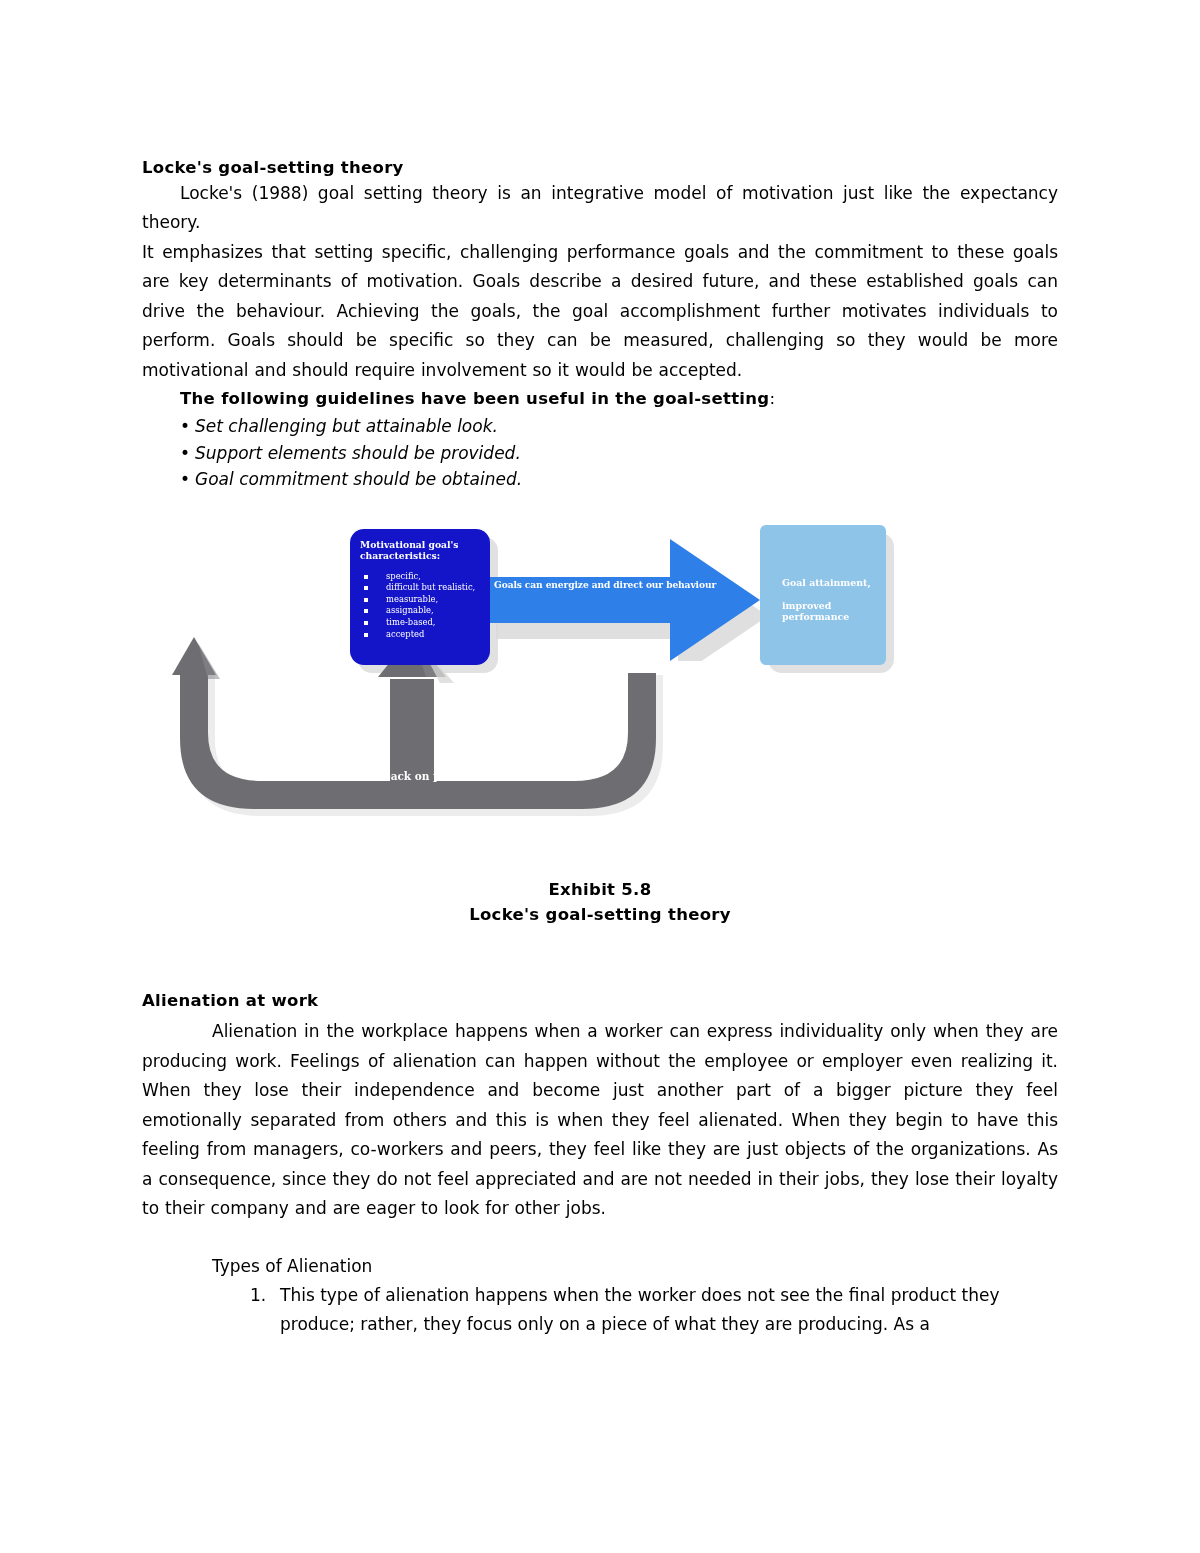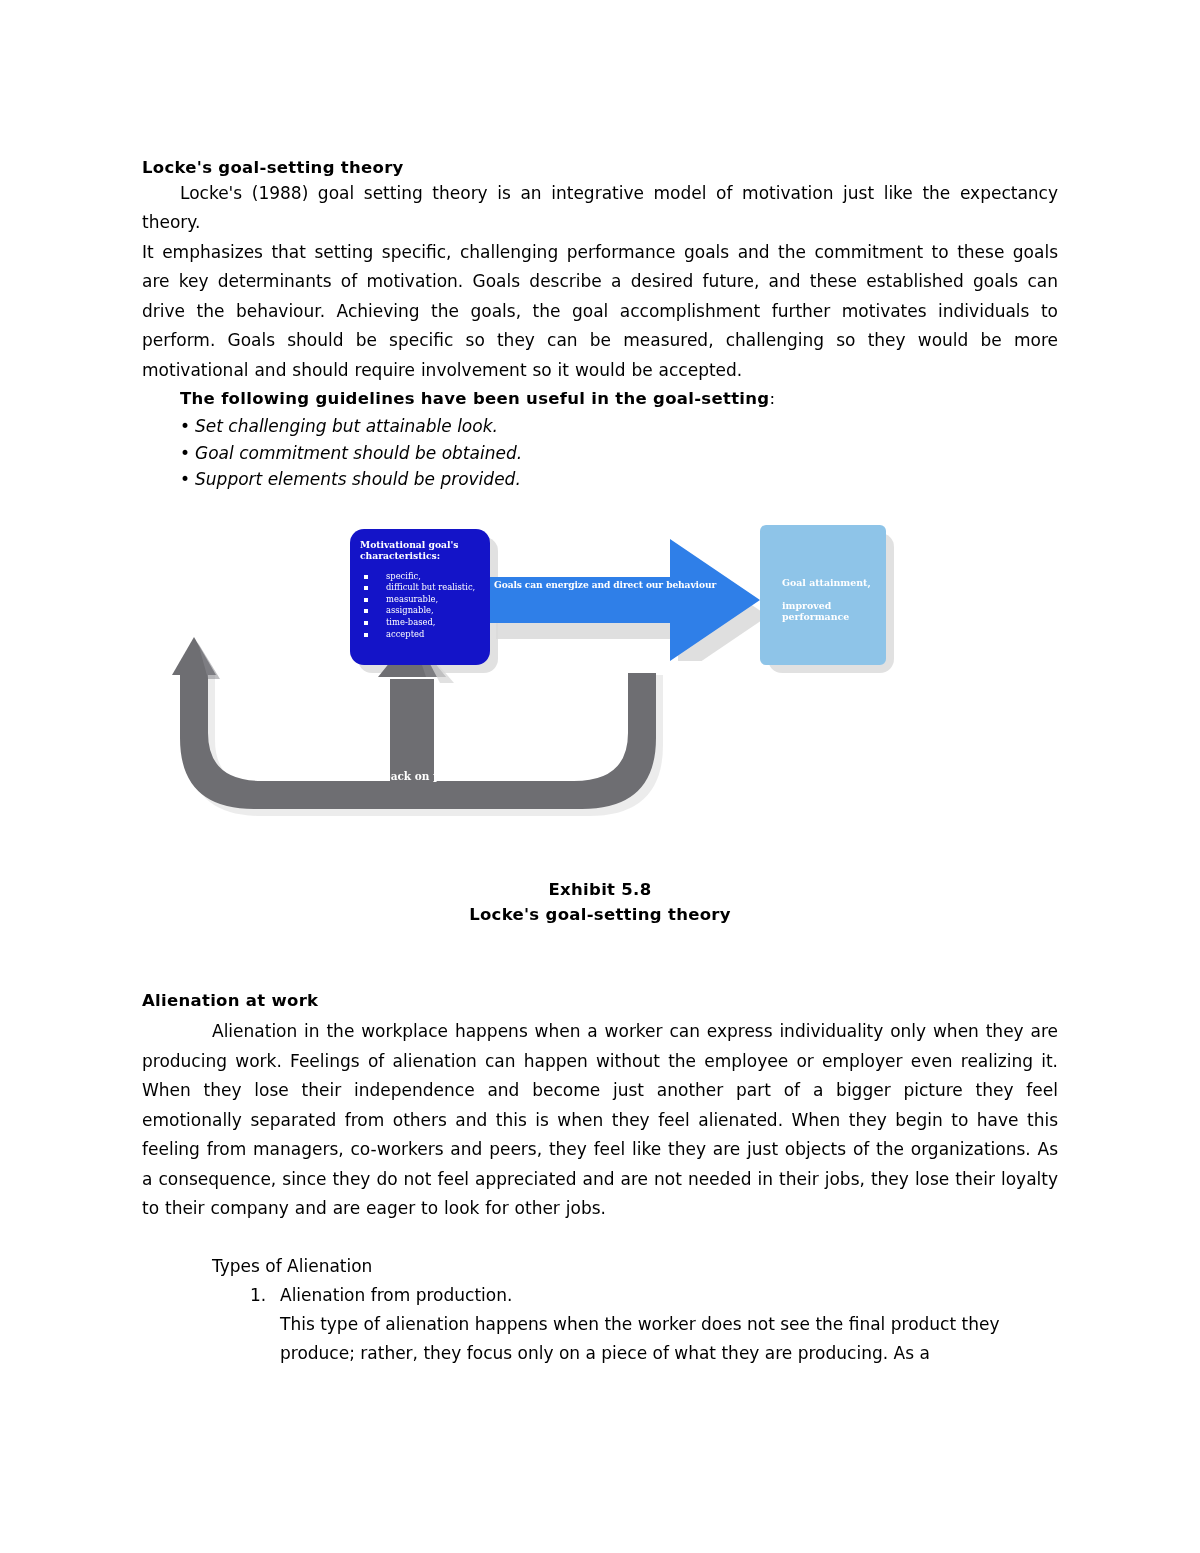--- a/index.html
+++ b/index.html
@@ -233,22 +233,22 @@
   <h1 class="h-bold">Locke's goal-setting theory</h1>
 
   <p class="body-par indent-first">Locke's (1988) goal setting theory is an integrative model of motivation just like the expectancy theory.</p>
 
   <p class="body-par">It emphasizes that setting specific, challenging performance goals and the commitment to these goals are key determinants of motivation. Goals describe a desired future, and these established goals can drive the behaviour. Achieving the goals, the goal accomplishment further motivates individuals to perform. Goals should be specific so they can be measured, challenging so they would be more motivational  and should require involvement so it would be accepted.</p>
 
   <p class="guide-head"><span>The following guidelines have been useful in the goal-setting</span><span class="colon">:</span></p>
 
   <ul class="bullets">
     <li><span class="dot">•</span><span>Set challenging but attainable look.</span></li>
+    <li><span class="dot">•</span><span>Support elements should be provided.</span></li>
     <li><span class="dot">•</span><span>Goal commitment should be obtained.</span></li>
-    <li><span class="dot">•</span><span>Support elements should be provided.</span></li>
   </ul>
 
   <div class="diagram">
 
     <div class="shadow-box" style="left:216px;top:22px;width:140px;height:136px;"></div>
     <div class="shadow-box" style="left:626px;top:18px;width:126px;height:140px;"></div>
 
     <svg class="feedback-svg" viewBox="0 0 520 190">
       <g opacity="0.35" transform="translate(7,7)">
         <path d="M 50 35 L 50 100 Q 50 148 104 148 L 416 148 Q 470 148 470 100 L 470 35 L 498 35 L 498 105 Q 498 176 424 176 L 96 176 Q 22 176 22 105 L 22 35 Z" fill="#c9c9c9"></path>
@@ -299,17 +299,17 @@
 
   <div style="height:64px"></div>
   <h1 class="h-bold">Alienation at work</h1>
   <div style="height:6px"></div>
   <p class="body-par indent-first-big">Alienation in the workplace happens when a worker can express individuality only when they are producing work. Feelings of alienation can happen without the employee or employer even realizing it. When they lose their independence and become just another part of a bigger picture they feel emotionally separated from others  and this is when they feel alienated. When they begin to have this feeling from managers, co-workers and peers, they feel like  they are just objects of the organizations. As a  consequence, since they do not feel appreciated and are not needed in their jobs, they lose their loyalty to their  company and are eager to look for other jobs.</p>
 
   <div style="height:28px"></div>
   <p class="types-head">Types of Alienation</p>
 
   <p class="num-item">
-    <span class="num">1.</span><span class="num-text">Alienation from production.</span>
+    <span class="num">1.</span>
   </p>
   <p class="sub-par">This type of alienation happens when the worker does not see the final product they produce; rather, they focus only on a piece of what they are producing. As a</p>
 
 </div>
 
 </body></html>

